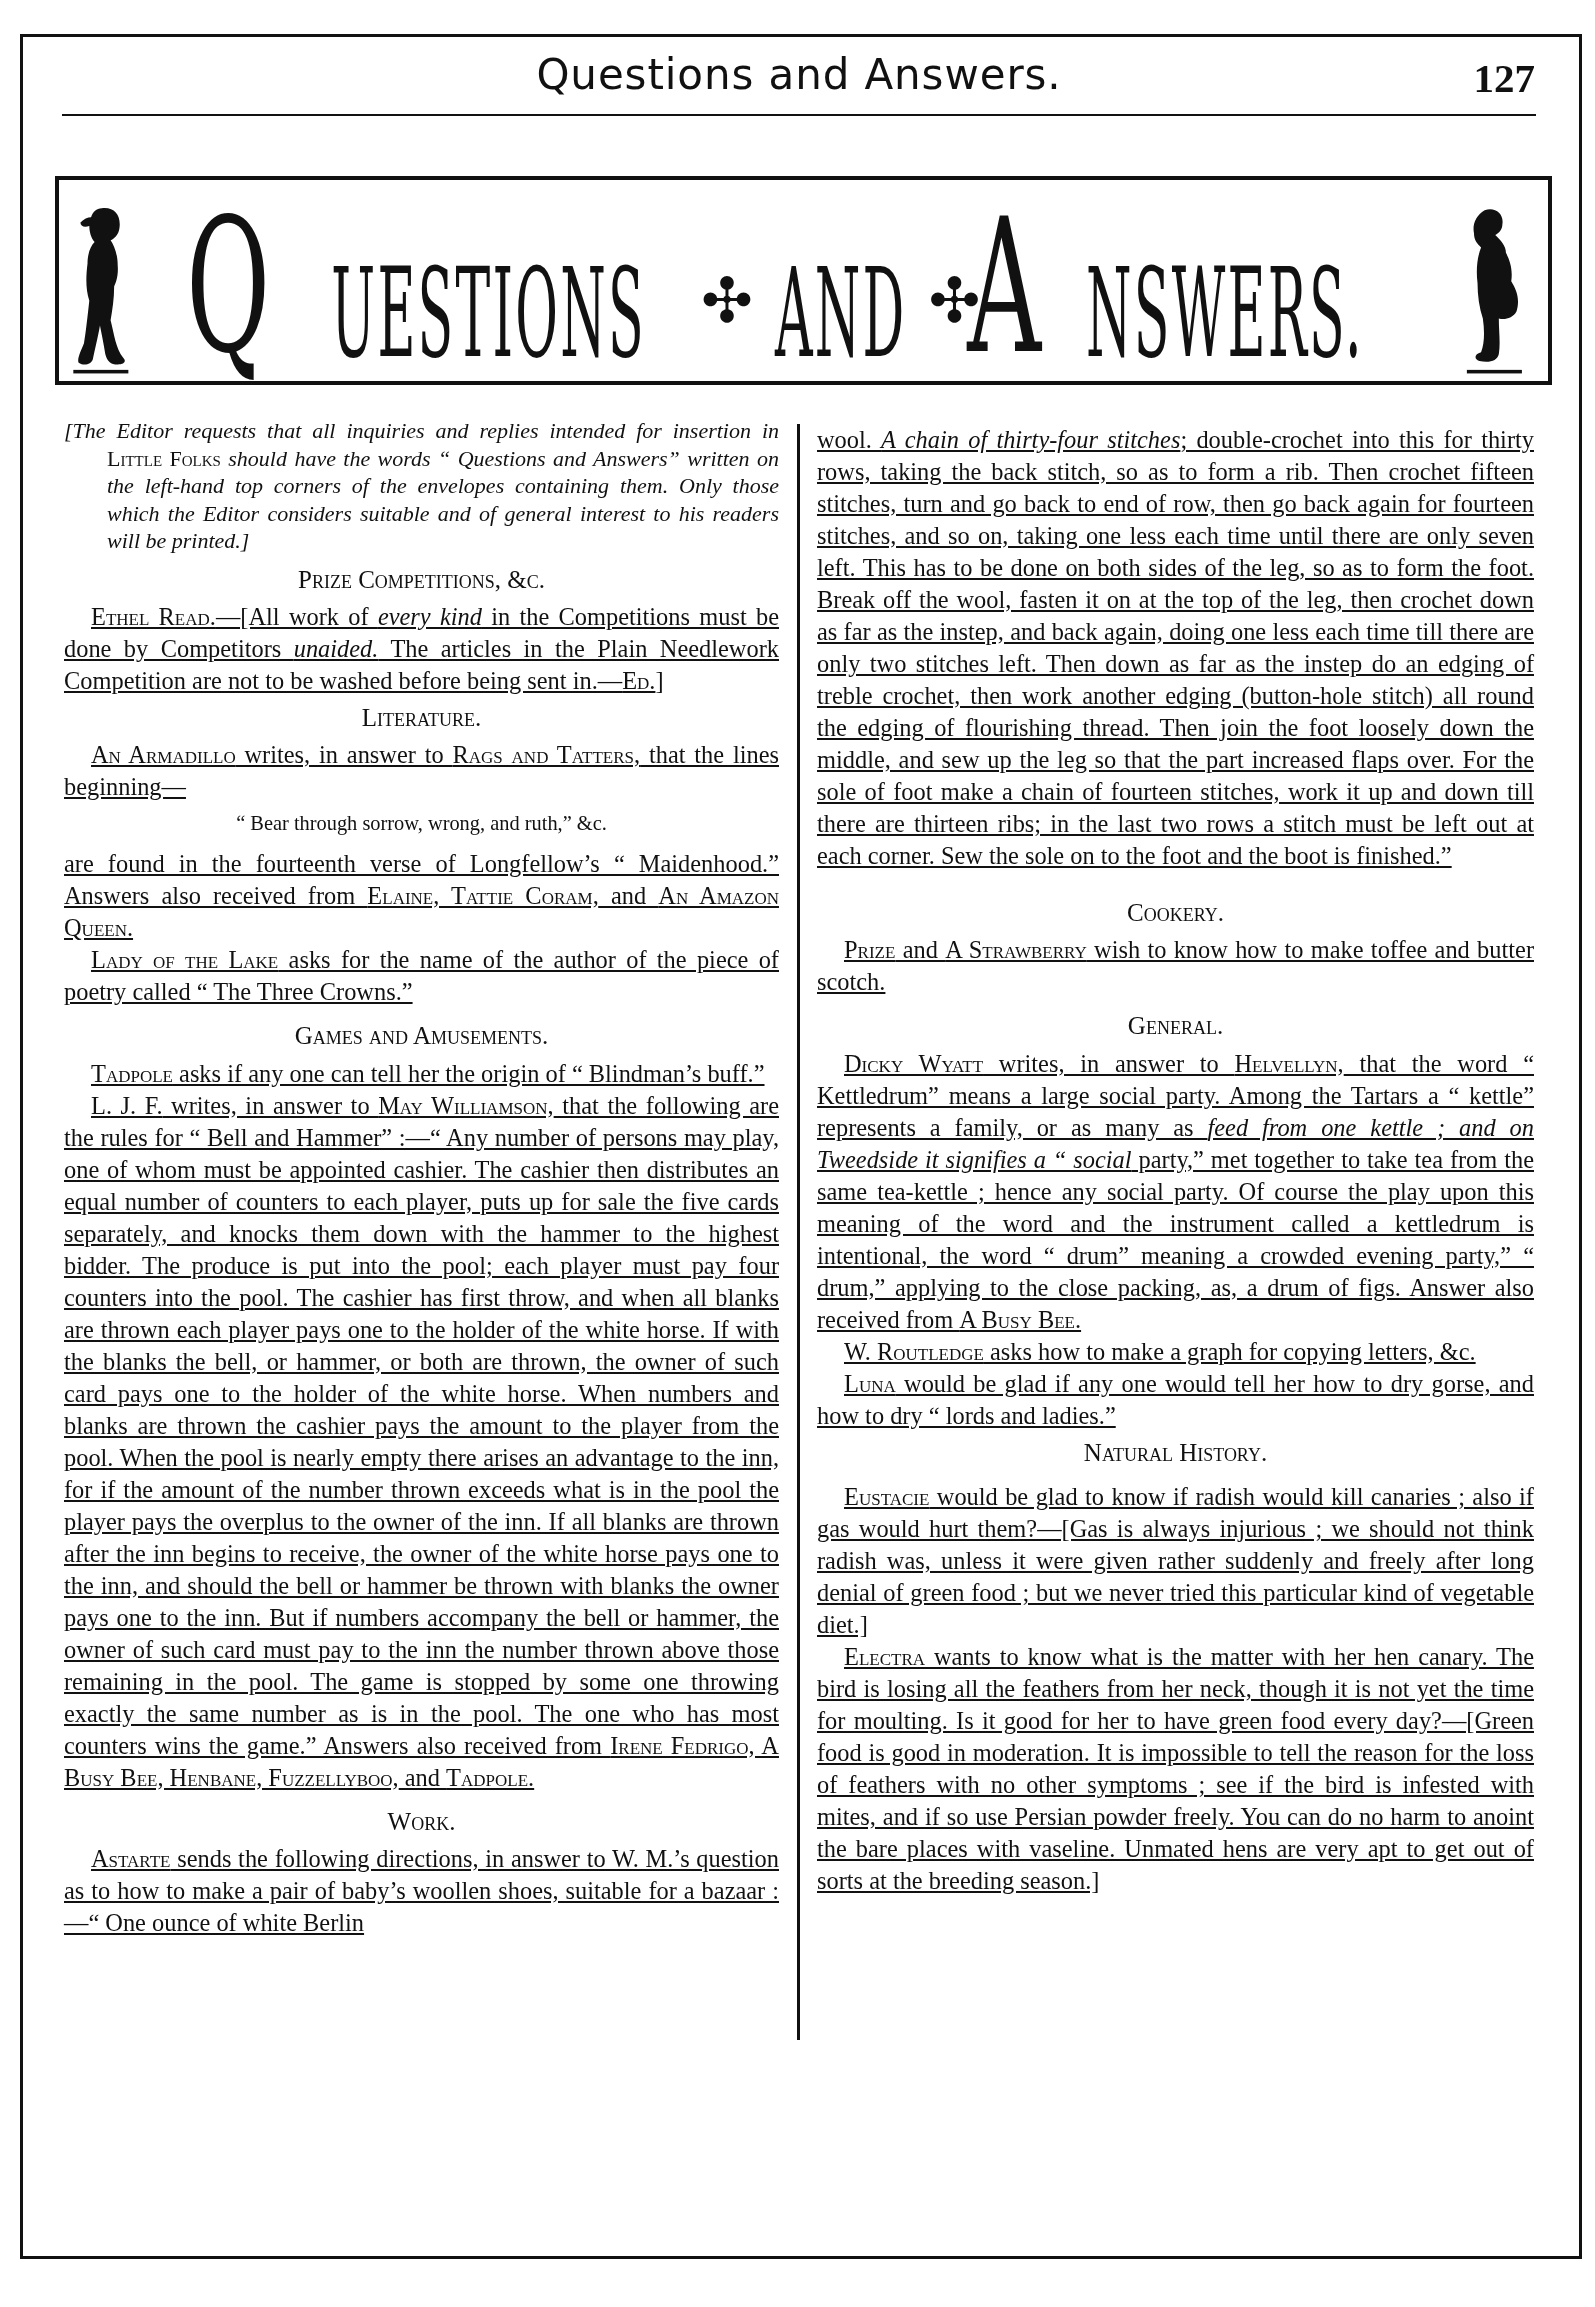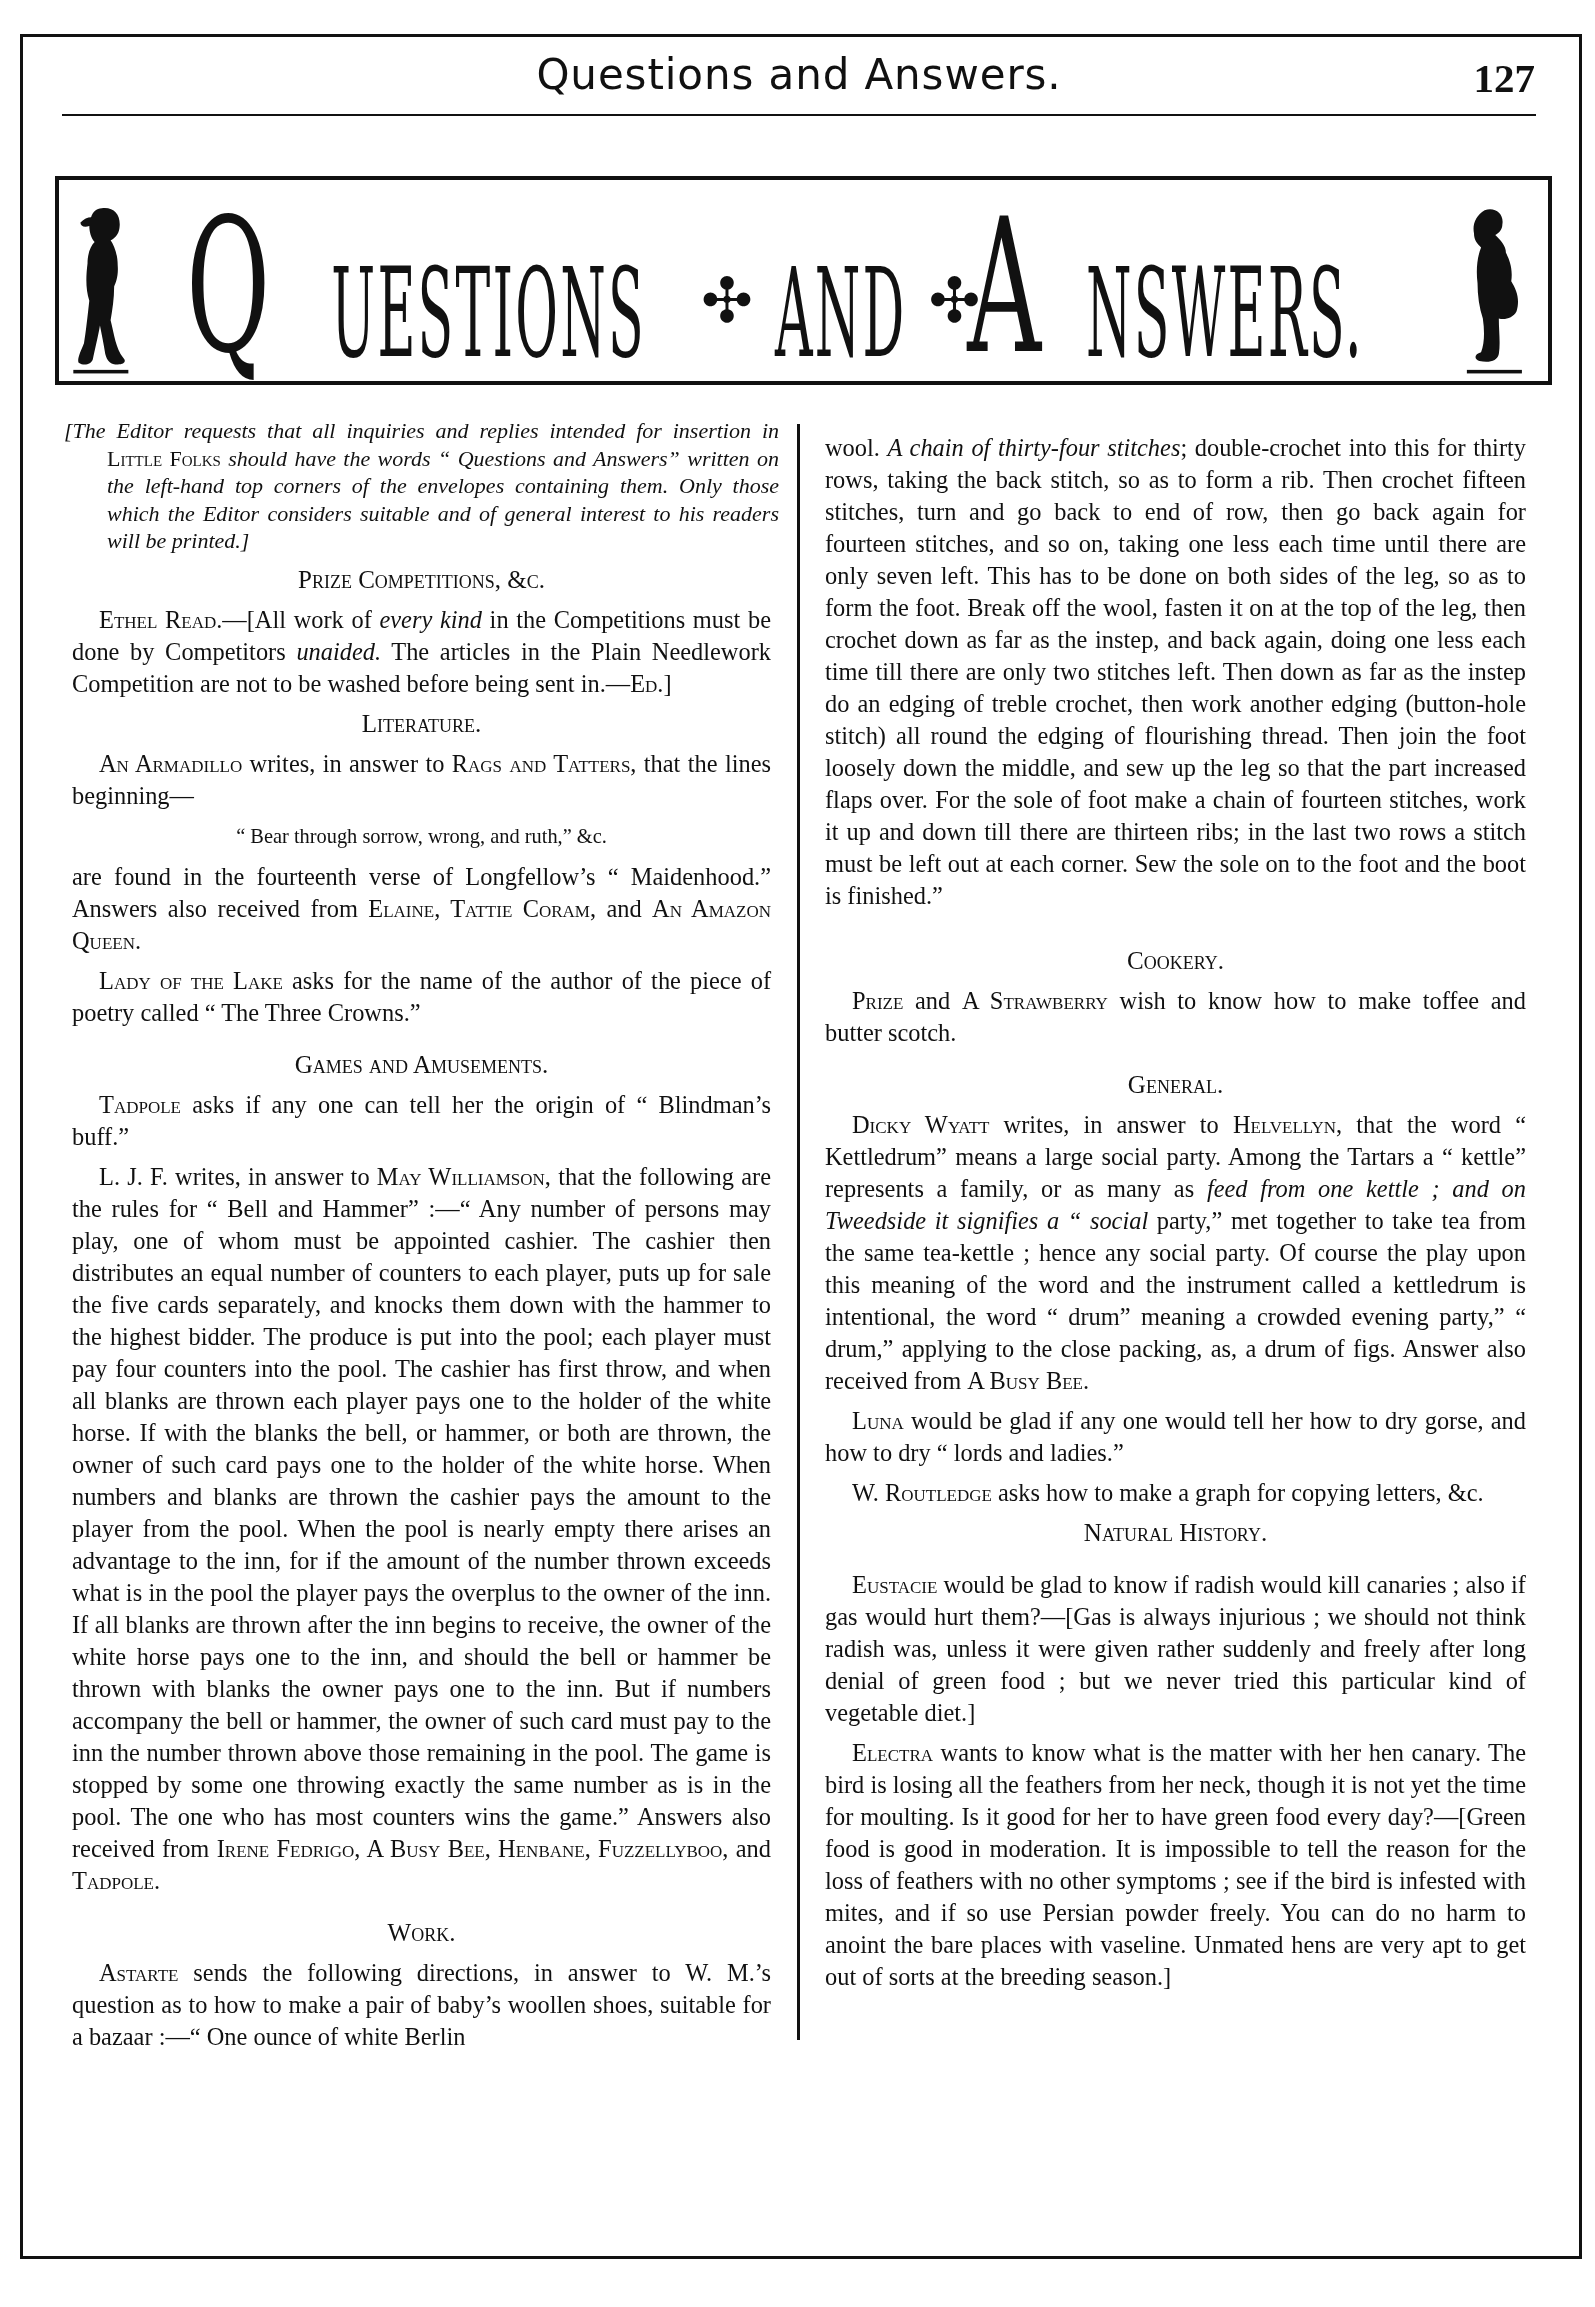--- a/index.html
+++ b/index.html
@@ -48,21 +48,21 @@
       position: absolute; left: 797px; top: 424px; width: 2.7px; height: 1616px; background: #111;
     }
     .note {
       font-style: italic; font-size: 22px; line-height: 27.5px; margin: 0 0 9px 0;
       padding-left: 43px; text-indent: -43px; padding-right: 0;
     }
     .note .sc { font-style: normal; }
     .section-heading {
       text-align: center; font-variant: small-caps; font-size: 25px; margin: 5.3px 0 5.3px 0;
     }
-    p.entry { margin: 8px; text-indent: 27px; }
+    p.entry { margin: 0; text-indent: 27px; text-decoration: underline; }
     p.entry.noindent { text-indent: 0; }
     .sc { font-variant: small-caps; }
     .quote-line { text-align: center; font-size: 20.4px; margin: 3.6px 0 9px 0; }
     .gap { height: 19.5px; }
     .gap-sm { height: 7px; }
   </style>
 </head>
 <body>
 
 <div class="frame"></div>
@@ -119,21 +119,21 @@
 <div class="column col-right" style="top: 424px;">
   <p class="entry noindent"><span>wool. </span><i>A chain of thirty-four stitches</i><span>; double-crochet into this for thirty rows, taking the back stitch, so as to form a rib. Then crochet fifteen stitches, turn and go back to end of row, then go back again for fourteen stitches, and so on, taking one less each time until there are only seven left. This has to be done on both sides of the leg, so as to form the foot. Break off the wool, fasten it on at the top of the leg, then crochet down as far as the instep, and back again, doing one less each time till there are only two stitches left. Then down as far as the instep do an edging of treble crochet, then work another edging (button-hole stitch) all round the edging of flourishing thread. Then join the foot loosely down the middle, and sew up the leg so that the part increased flaps over. For the sole of foot make a chain of fourteen stitches, work it up and down till there are thirteen ribs; in the last two rows a stitch must be left out at each corner. Sew the sole on to the foot and the boot is finished.”</span></p>
 
   <div class="gap"></div>
   <div class="section-heading">Cookery.</div>
   <p class="entry"><span class="sc">Prize</span><span> and </span><span class="sc">A Strawberry</span><span> wish to know how to make toffee and butter scotch.</span></p>
 
   <div class="gap-sm"></div>
   <div class="section-heading">General.</div>
   <p class="entry"><span class="sc">Dicky Wyatt</span><span> writes, in answer to </span><span class="sc">Helvellyn,</span><span> that the word “ Kettledrum” means a large social party. Among the Tartars a “ kettle” represents a family, or as many as </span><i>feed from one kettle ; and on Tweedside it signifies a “ social</i><span> party,” met together to take tea from the same tea-kettle ; hence any social party. Of course the play upon this meaning of the word and the instrument called a kettledrum is intentional, the word “ drum” meaning a crowded evening party,” “ drum,” applying to the close packing, as, a drum of figs. Answer also received from </span><span class="sc">A Busy Bee.</span></p>
+  <p class="entry"><span class="sc">W. Routledge</span><span> asks how to make a graph for copying letters, &amp;c.</span></p>
   <p class="entry"><span class="sc">Luna</span><span> would be glad if any one would tell her how to dry gorse, and how to dry “ lords and ladies.”</span></p>
-  <p class="entry"><span class="sc">W. Routledge</span><span> asks how to make a graph for copying letters, &amp;c.</span></p>
 
   <div class="section-heading">Natural History.</div>
   <div class="gap-sm"></div>
   <p class="entry"><span class="sc">Eustacie</span><span> would be glad to know if radish would kill canaries ; also if gas would hurt them?—[Gas is always injurious ; we should not think radish was, unless it were given rather suddenly and freely after long denial of green food ; but we never tried this particular kind of vegetable diet.]</span></p>
   <p class="entry"><span class="sc">Electra</span><span> wants to know what is the matter with her hen canary. The bird is losing all the feathers from her neck, though it is not yet the time for moulting. Is it good for her to have green food every day?—[Green food is good in moderation. It is impossible to tell the reason for the loss of feathers with no other symptoms ; see if the bird is infested with mites, and if so use Persian powder freely. You can do no harm to anoint the bare places with vaseline. Unmated hens are very apt to get out of sorts at the breeding season.]</span></p>
 </div>
 
 
 </body></html>

